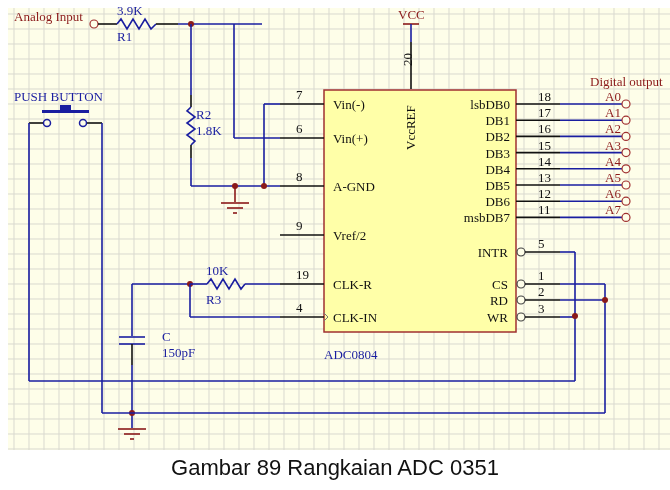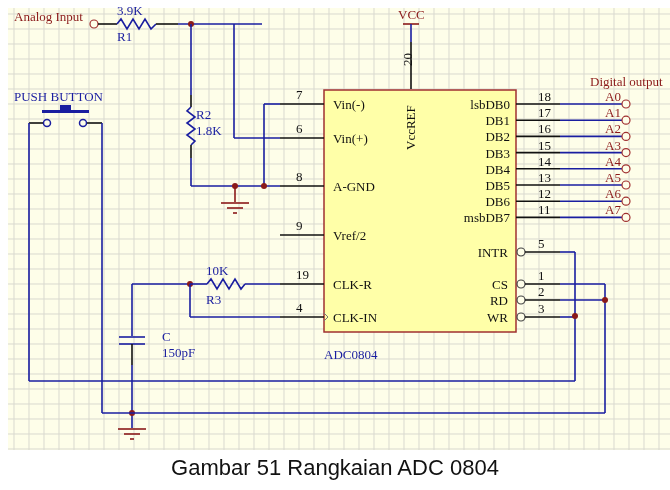--- a/index.html
+++ b/index.html
@@ -282,13 +282,13 @@
   <line class="wire" x1="102" y1="123" x2="102" y2="413"></line>
 
   <line class="wire" x1="29" y1="381" x2="575" y2="381"></line>
   <line class="wire" x1="575" y1="252" x2="575" y2="381"></line>
   <line class="wire" x1="102" y1="413" x2="605" y2="413"></line>
   <line class="wire" x1="605" y1="284" x2="605" y2="413"></line>
   <circle class="red" cx="575" cy="316" r="3"></circle>
   <circle class="red" cx="605" cy="300" r="3"></circle>
 </svg>
 
-<div id="caption">Gambar 51 Rangkaian ADC 0804</div>
+<div id="caption">Gambar 89 Rangkaian ADC 0351</div>
 
 </body></html>

